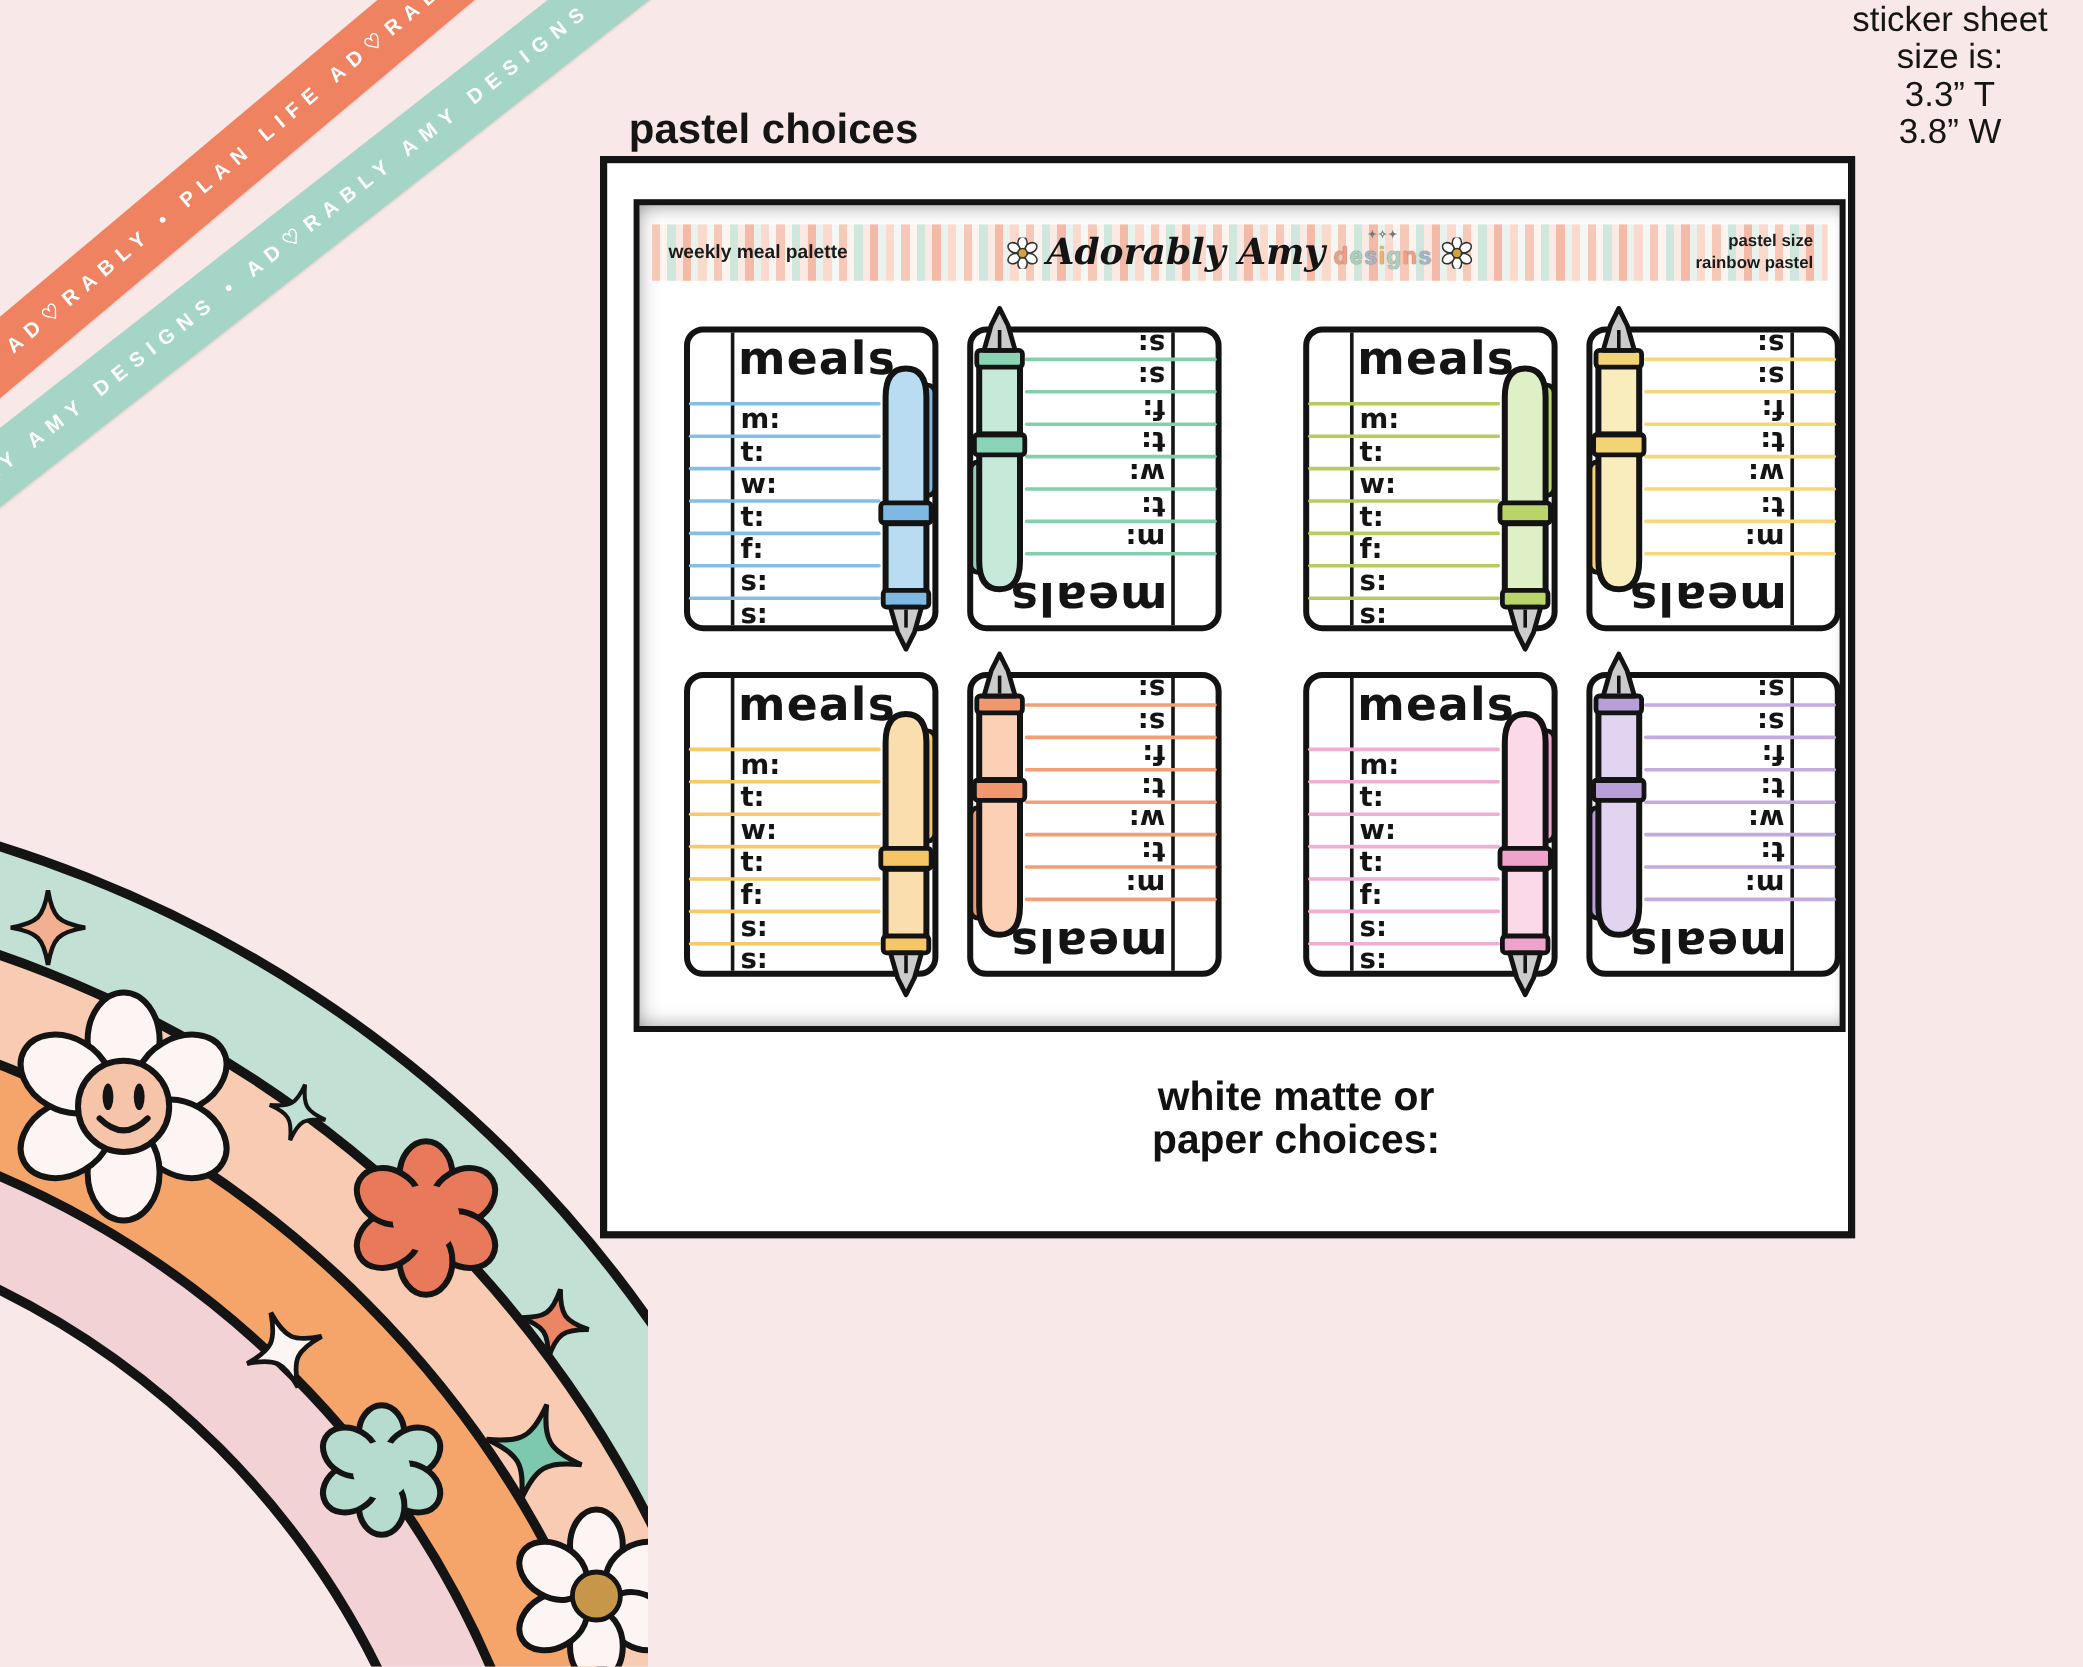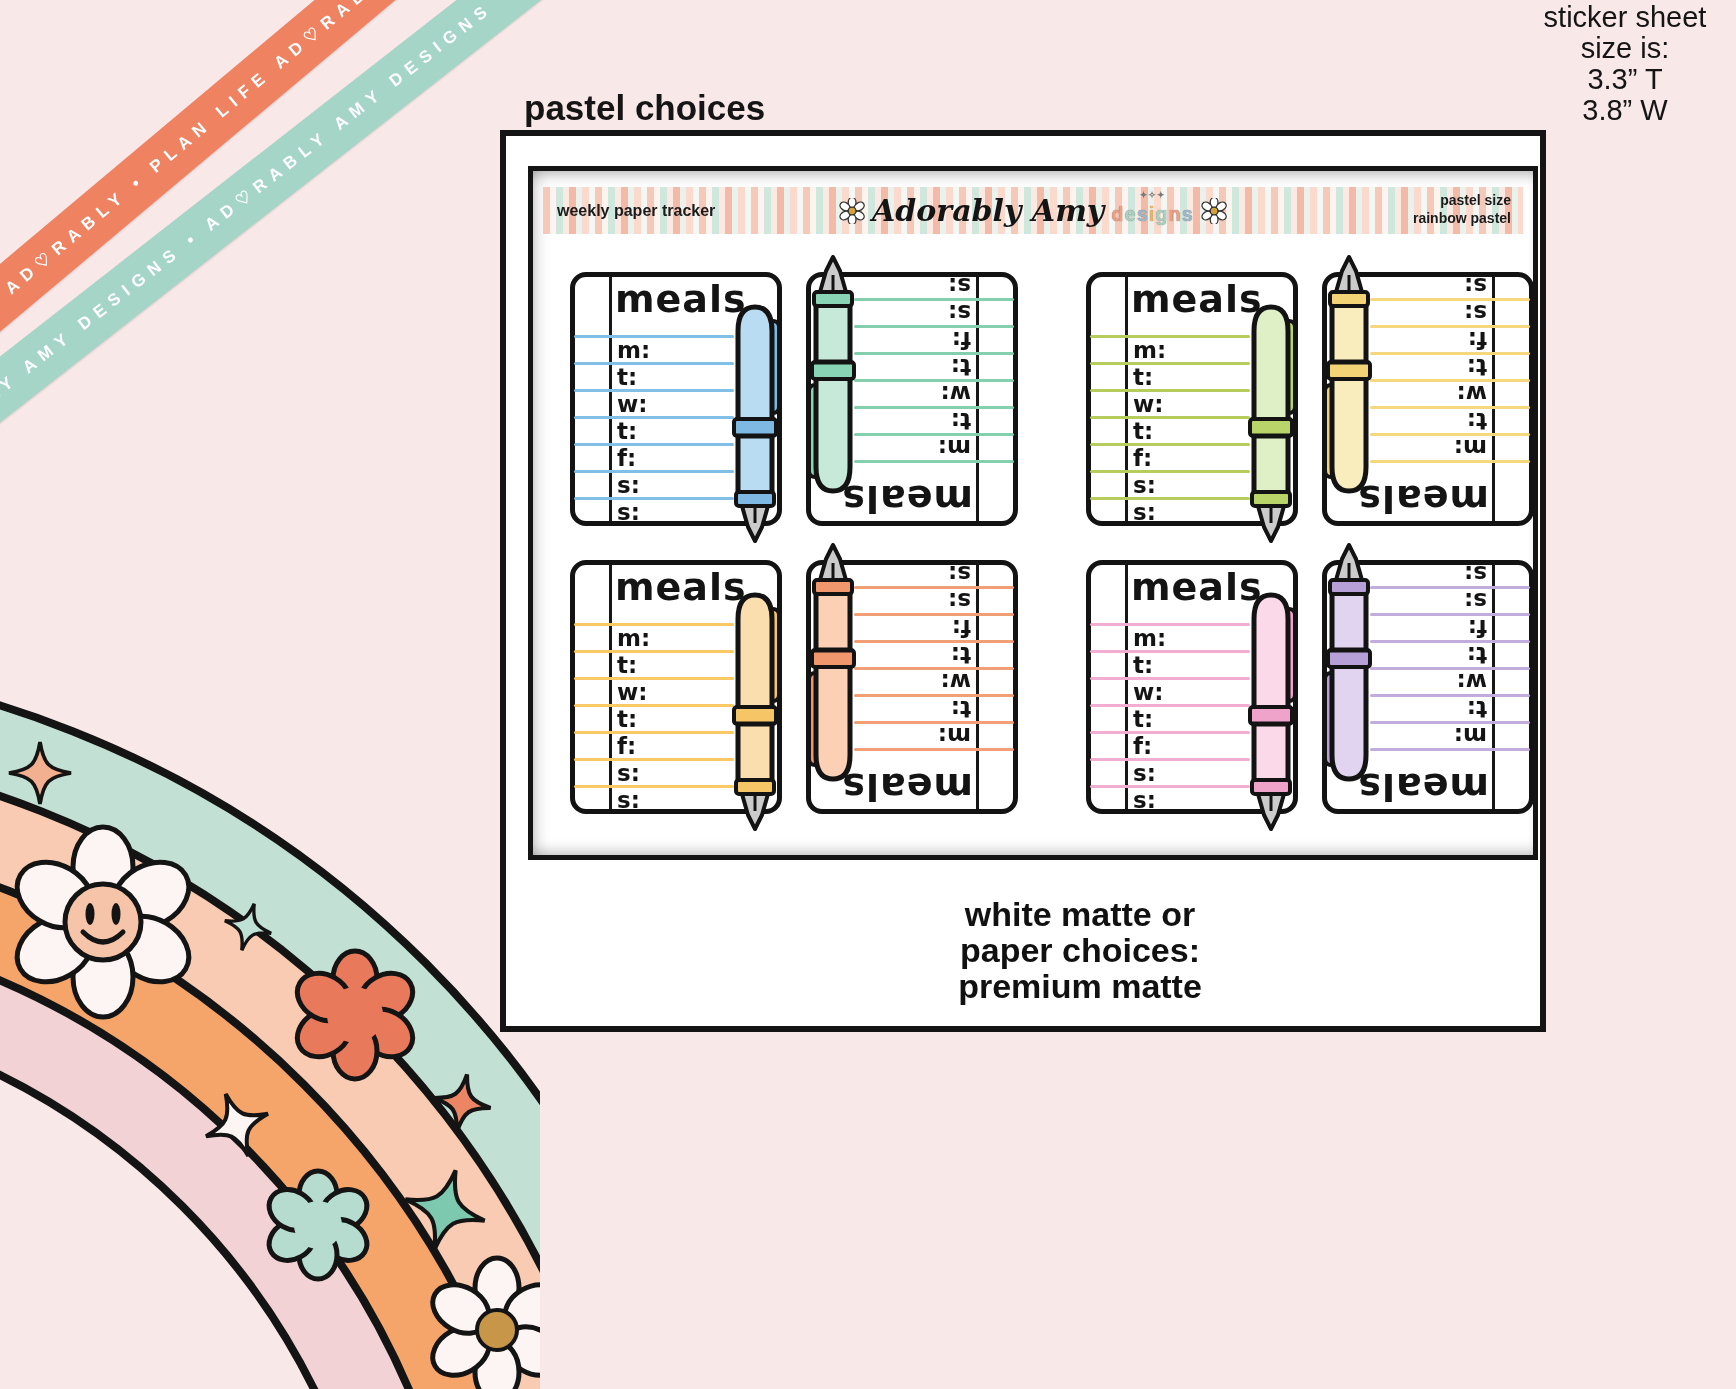--- a/index.html
+++ b/index.html
@@ -80,21 +80,21 @@
     <div>3.3” T</div>
     <div>3.8” W</div>
   </div>
 
   <div class="outer-frame"></div>
 
   <div class="inner-frame">
     <div class="sheet">
 
       <div class="sheet-header">
-        <span class="hdr-left">weekly paper tracker</span>
+        <span class="hdr-left">weekly meal palette</span>
 
         <span class="logo">
           <svg width="26" height="26" viewBox="0 0 40 40">
             <g stroke="#333" stroke-width="2" fill="#fff">
               <ellipse cx="20" cy="7" rx="6" ry="8"></ellipse>
                 <ellipse cx="31" cy="13" rx="6" ry="8" transform="rotate(60 31 13)"></ellipse>
               <ellipse cx="31" cy="27" rx="6" ry="8" transform="rotate(120 31 27)"></ellipse>
                 <ellipse cx="20" cy="33" rx="6" ry="8"></ellipse>
               <ellipse cx="9" cy="27" rx="6" ry="8" transform="rotate(60 9 27)"></ellipse>
                 <ellipse cx="9" cy="13" rx="6" ry="8" transform="rotate(120 9 13)"></ellipse>
@@ -339,21 +339,20 @@
             <path d="M13 207 L39 207 L33 228 L26 242 L19 228 Z" fill="#cbcbcb" stroke="#131313" stroke-width="4" stroke-linejoin="round"></path>
             <line x1="26" y1="209" x2="26" y2="224" stroke="#131313" stroke-width="3"></line>
           </svg>
         </div>
     </div>
   </div>
 
   <div class="paper-note">
     <div>white matte or</div>
     <div>paper choices:</div>
-    <div>premium matte</div>
   </div>
 
   <svg class="rainbow" viewBox="0 0 540 749">
     <defs>
       <path id="sparkle4" d="M0,-50 C6,-14 14,-6 50,0 C14,6 6,14 0,50 C-6,14 -14,6 -50,0 C-14,-6 -6,-14 0,-50 Z"></path>
     </defs>
     <g fill="none">
       <circle cx="-311" cy="1060" r="999" stroke-width="86" stroke="#c3e0d5"></circle>
       <circle cx="-311" cy="1060" r="913" stroke-width="86" stroke="#f8cbb2"></circle>
       <circle cx="-311" cy="1060" r="827" stroke-width="86" stroke="#f5a569"></circle>

